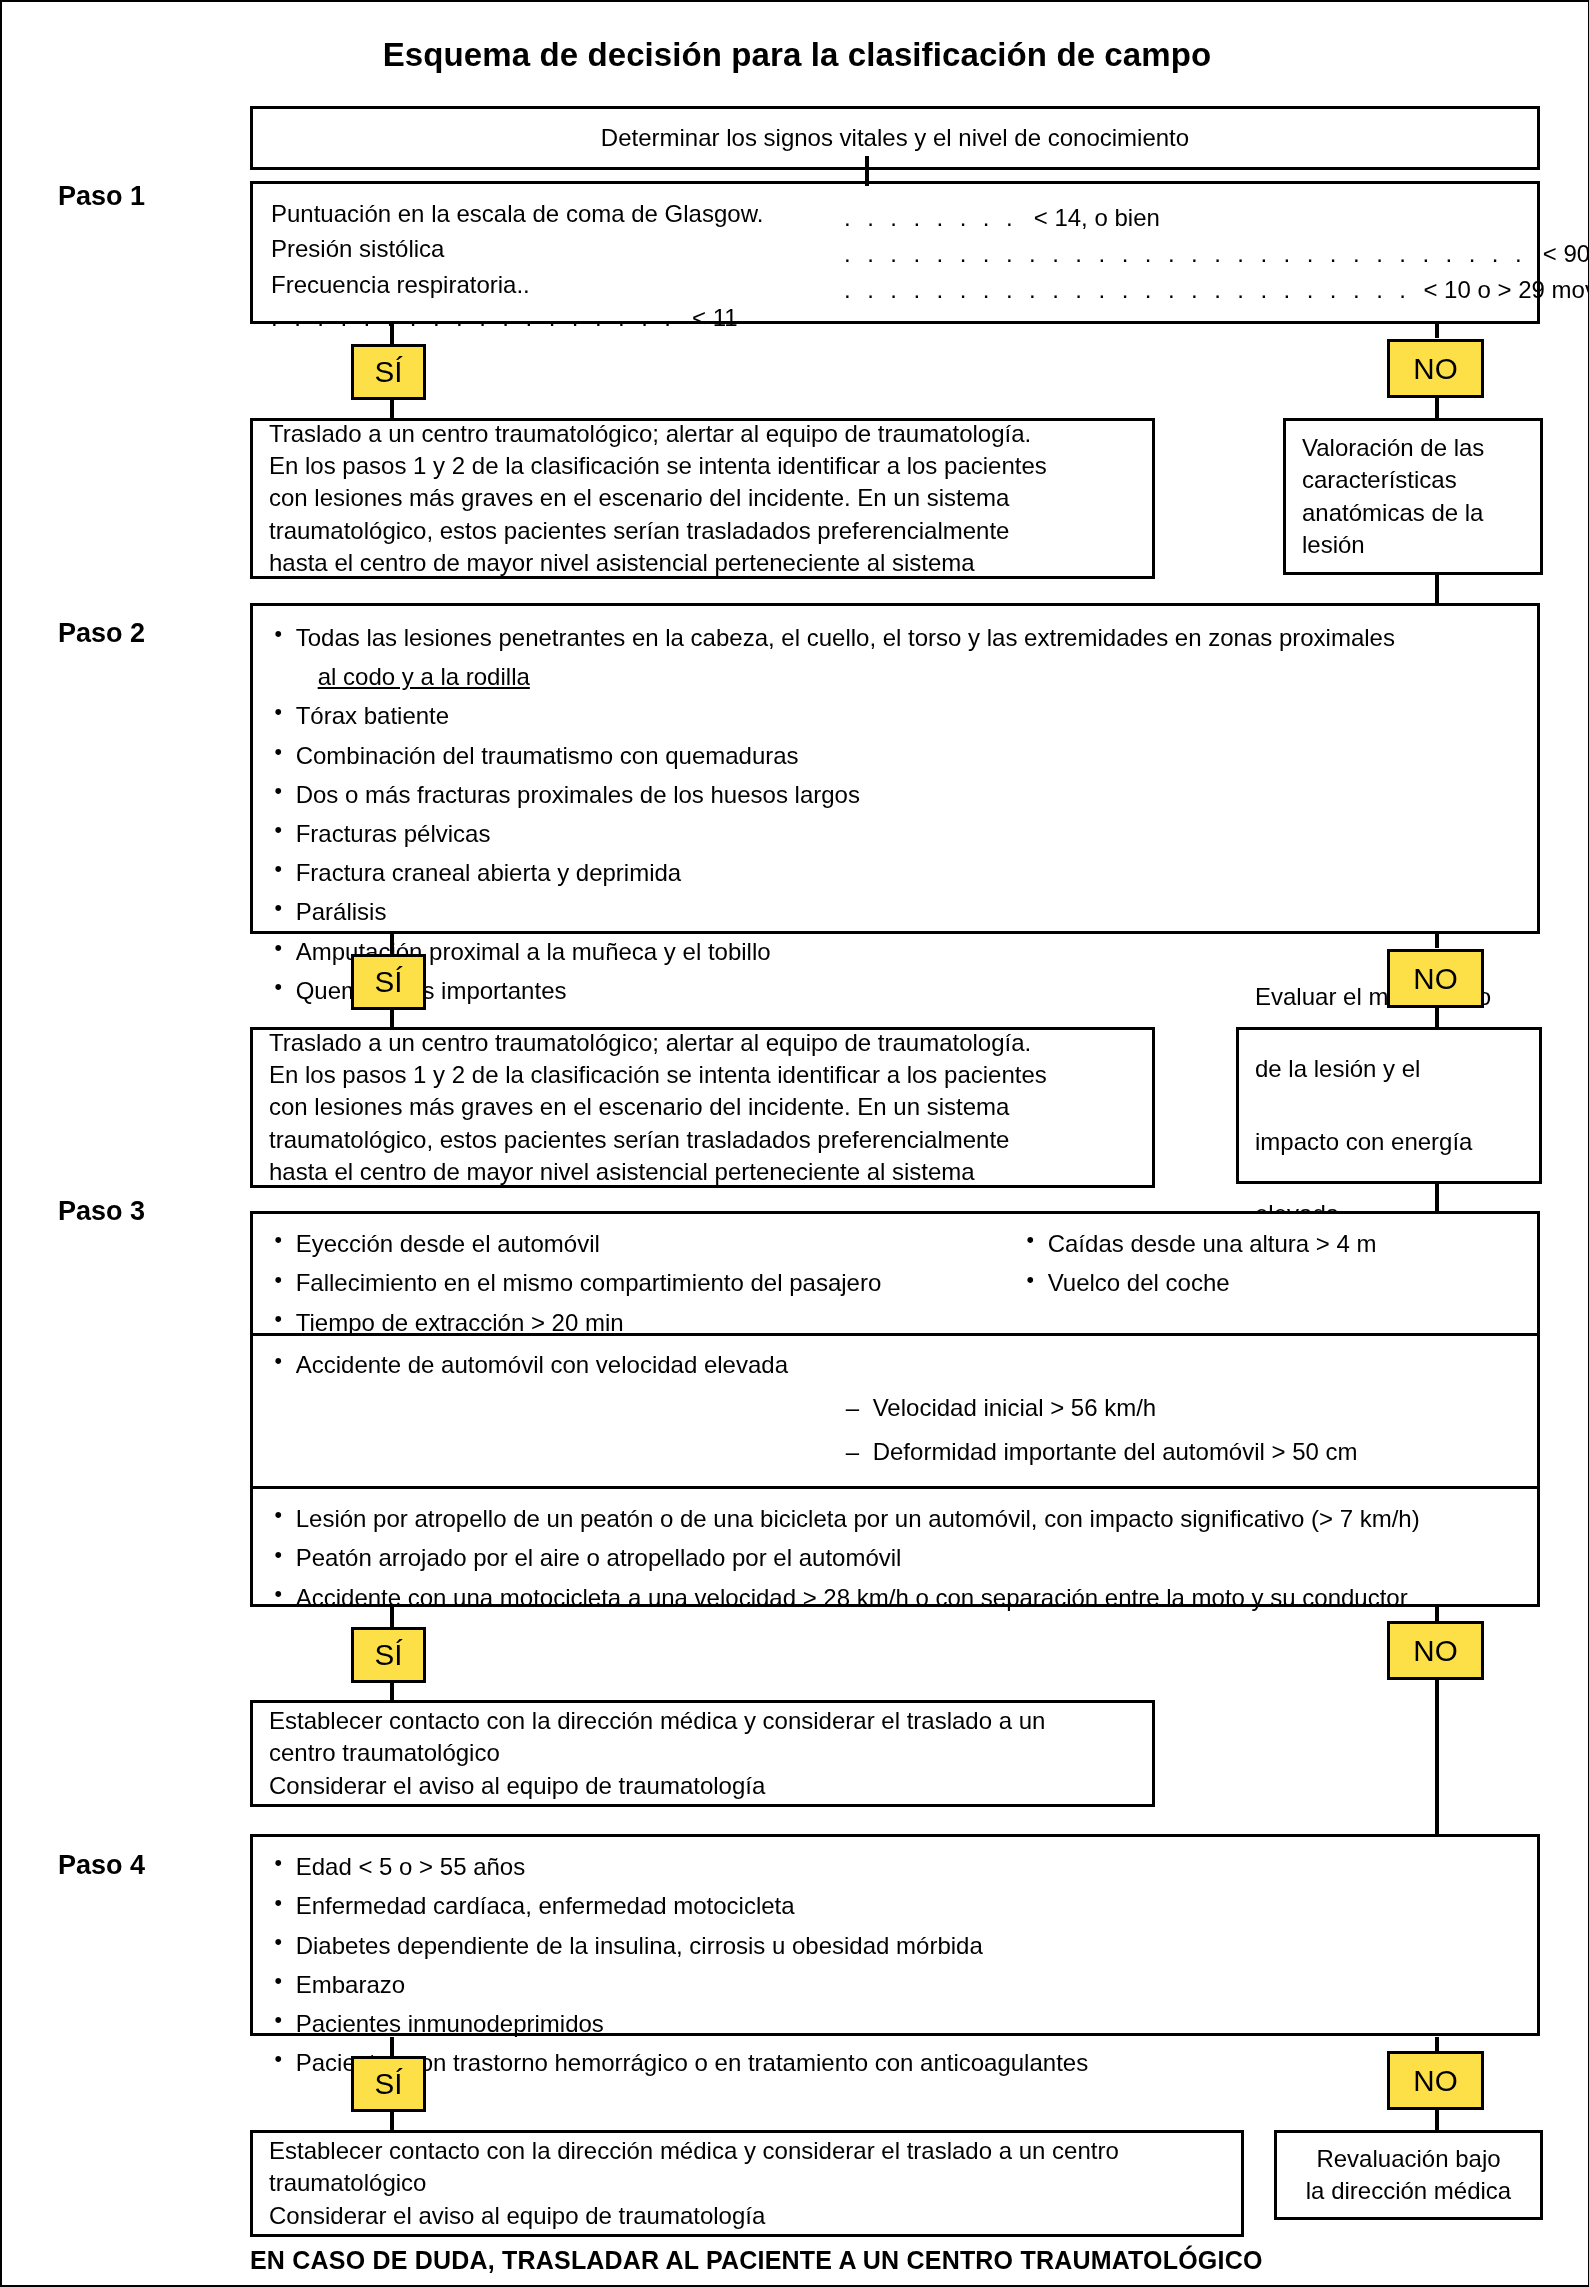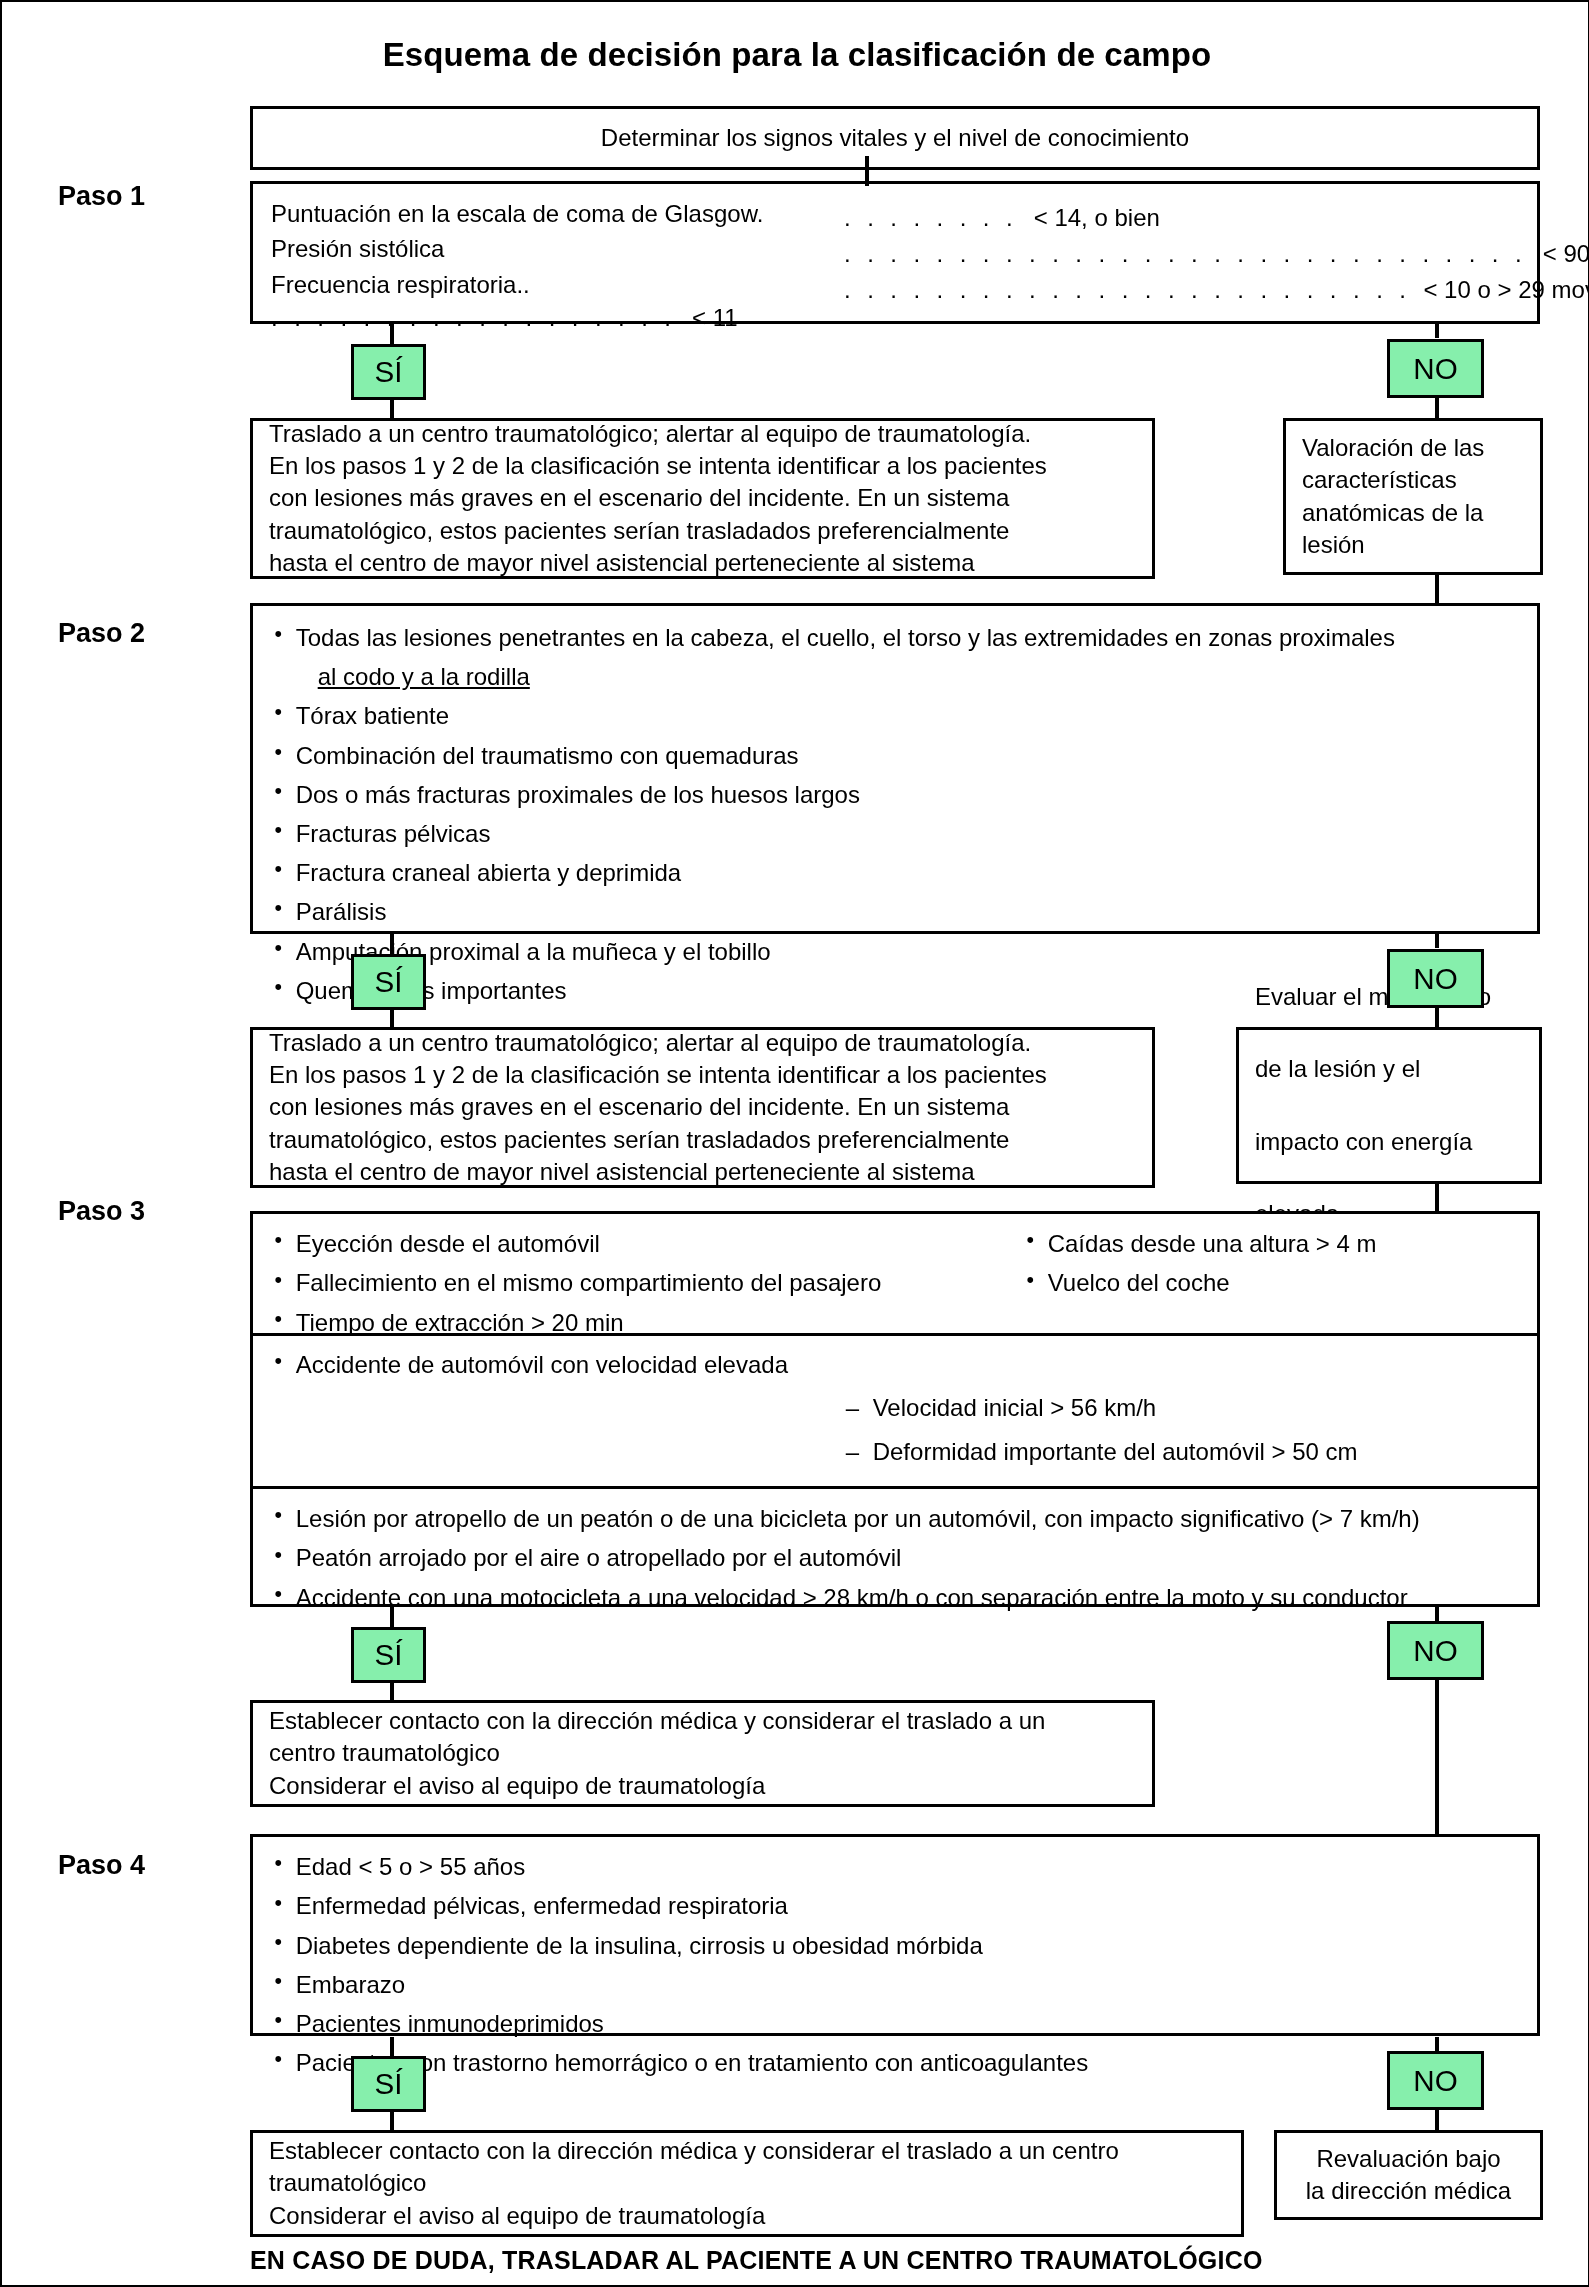--- a/index.html
+++ b/index.html
@@ -42,21 +42,21 @@
     position:absolute;
     font-size:27px;
     font-weight:bold;
     white-space:nowrap;
   }
   
   .tag{
     position:absolute;
     box-sizing:border-box;
     border:3.6px solid #000;
-    background:#86efac;
+    background:#fde047;
     display:flex;align-items:center;justify-content:center;
     font-size:29.6px;
     z-index:4;
   }
   
   .vline{position:absolute;background:#000;width:3.6px;z-index:1;}
 
   
   ul.blist{
     list-style:none;
@@ -277,21 +277,21 @@
     <div class="para">Establecer contacto con la dirección médica y considerar el traslado a un</div>
     <div class="para">centro traumatológico</div>
     <div class="para">Considerar el aviso al equipo de traumatología</div>
   </div>
 
   <div class="steplabel" style="left:56px;top:1848px;">Paso 4</div>
 
   <div class="bx" style="left:248px;top:1832px;width:1290px;height:202px;padding:14.3px 19.7px;">
     <ul class="blist">
       <li>Edad &lt; 5 o &gt; 55 años</li>
-      <li>Enfermedad pélvicas, enfermedad respiratoria</li>
+      <li>Enfermedad cardíaca, enfermedad motocicleta</li>
       <li>Diabetes dependiente de la insulina, cirrosis u obesidad mórbida</li>
       <li>Embarazo</li>
       <li>Pacientes inmunodeprimidos</li>
       <li>Pacientes con trastorno hemorrágico o en tratamiento con anticoagulantes</li>
     </ul>
   </div>
 
   <div class="vline" style="left:388px;top:2035px;height:19.7px;"></div>
   <div class="tag" style="left:349px;top:2054px;width:75px;height:56px;">SÍ</div>
   <div class="vline" style="left:388px;top:2110px;height:18px;"></div>

